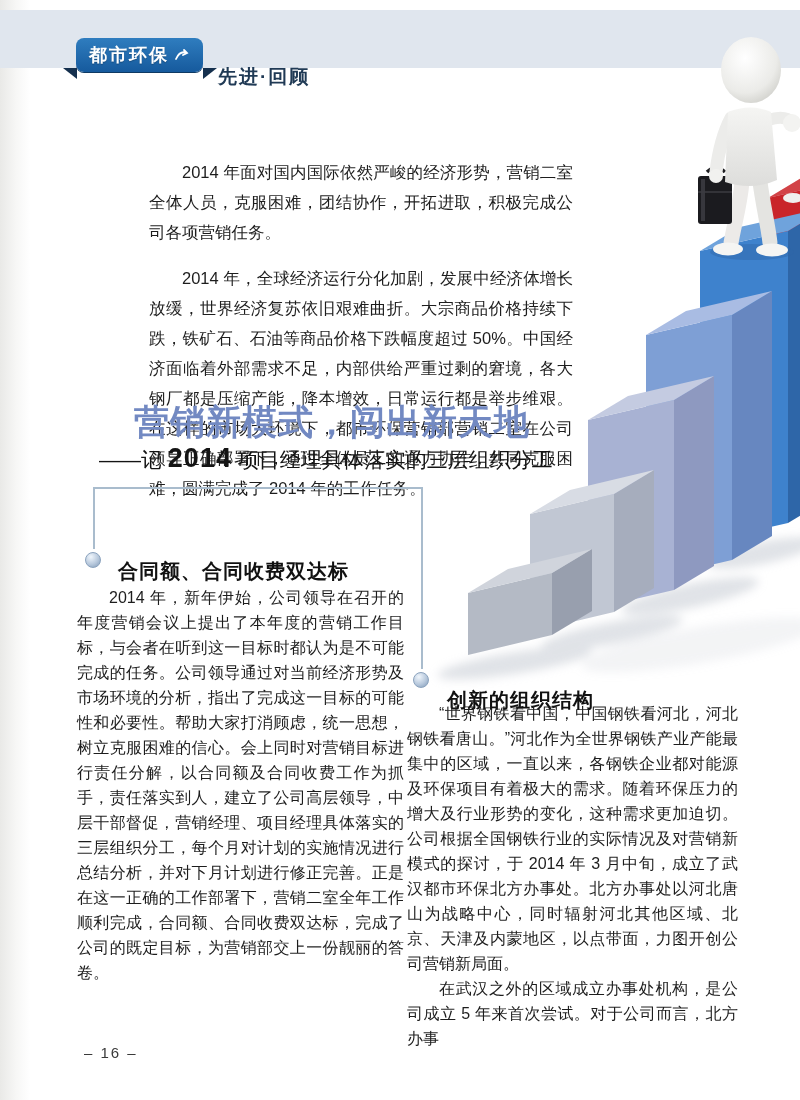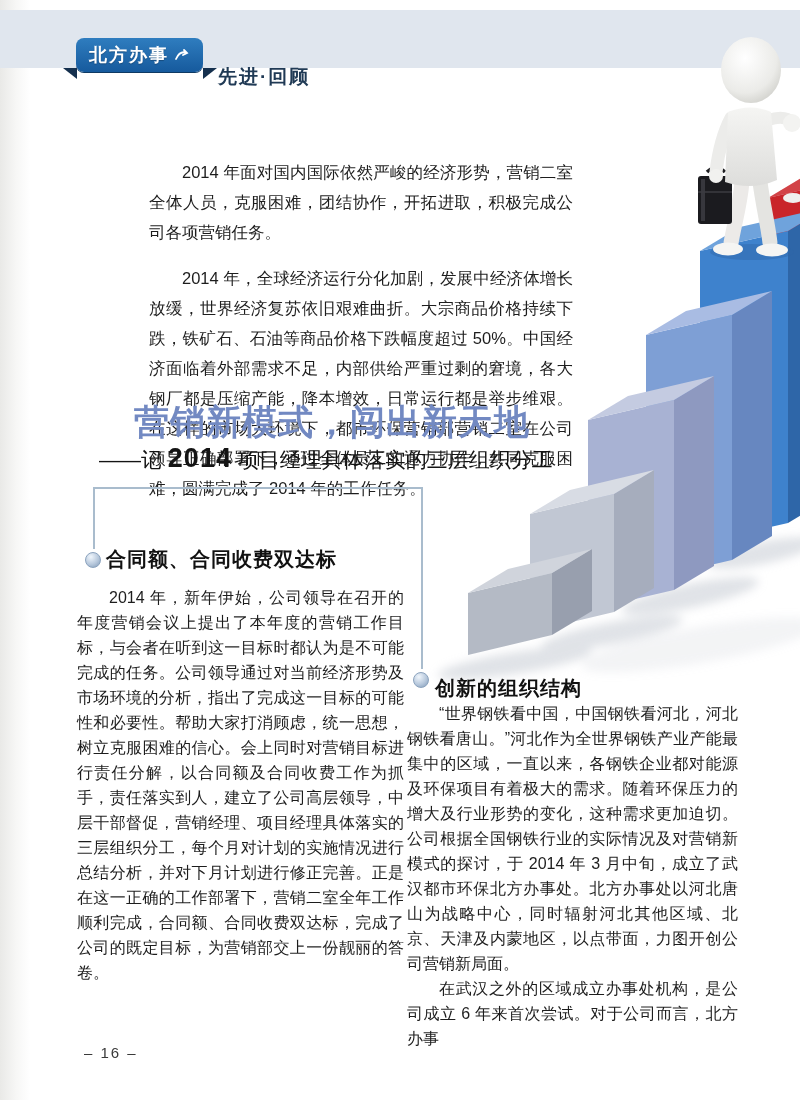--- a/index.html
+++ b/index.html
@@ -32,21 +32,21 @@
   .h-line{position:absolute;left:93px;top:487px;width:330px;height:2px;background:#a9bccd;}
   .v-line{position:absolute;width:2px;background:#a9bccd;}
   .v1{left:93px;top:487px;height:62px;}
   .v2{left:421px;top:487px;height:182px;}
   .bullet{position:absolute;width:16px;height:16px;border-radius:50%;
     background:radial-gradient(circle at 35% 28%,#f0f6fc,#b7c8dc 55%,#8099b6);
     border:1px solid #8aa2bd;box-sizing:border-box;}
   .b1{left:85px;top:552px;}
   .b2{left:413px;top:672px;}
   
-  .sec-h{position:absolute;margin:0;font-size:20px;font-weight:bold;color:#111;letter-spacing:1px;white-space:nowrap;}
+  .sec-h{position:absolute;margin:12px;font-size:20px;font-weight:bold;color:#111;letter-spacing:1px;white-space:nowrap;}
   .sh1{left:106px;top:546px;}
   .sh2{left:435px;top:675px;}
   
   .col{position:absolute;}
   .col p{margin:0;font-size:16px;line-height:25px;text-align:justify;text-indent:2em;color:#1d1d1d;word-break:break-all;}
   .col-left{left:77px;top:585px;width:327px;}
   .col-right{left:407px;top:701px;width:331px;}
   
   .chart-svg{position:absolute;left:0;top:0;width:800px;height:1100px;pointer-events:none;}
   
@@ -54,21 +54,21 @@
 </style>
 </head>
 <body>
 
 <div class="page">
 
   <div class="edge-left"></div>
 
   <div class="band"></div>
   <div class="badge">
-    <span class="logo-text">北方办事</span>
+    <span class="logo-text">都市环保</span>
     <svg width="16" height="16" viewBox="0 0 16 16">
       <path d="M2 12 Q6 3 13 6 M10 3 L13 6 L9 8" stroke="#ffffff" stroke-width="1.8" fill="none" stroke-linecap="round"></path>
     </svg>
   </div>
   <div class="flap flap-l"></div>
   <div class="flap flap-r"></div>
   <div class="tab-label">先进·回顾</div>
 
   <div class="intro">
     <p>2014 年面对国内国际依然严峻的经济形势，营销二室全体人员，克服困难，团结协作，开拓进取，积极完成公司各项营销任务。</p>
@@ -174,18 +174,18 @@
   <div class="bullet b2"></div>
 
   <h2 class="sec-h sh1">合同额、合同收费双达标</h2>
   <div class="col col-left">
     <p>2014 年，新年伊始，公司领导在召开的年度营销会议上提出了本年度的营销工作目标，与会者在听到这一目标时都认为是不可能完成的任务。公司领导通过对当前经济形势及市场环境的分析，指出了完成这一目标的可能性和必要性。帮助大家打消顾虑，统一思想，树立克服困难的信心。会上同时对营销目标进行责任分解，以合同额及合同收费工作为抓手，责任落实到人，建立了公司高层领导，中层干部督促，营销经理、项目经理具体落实的三层组织分工，每个月对计划的实施情况进行总结分析，并对下月计划进行修正完善。正是在这一正确的工作部署下，营销二室全年工作顺利完成，合同额、合同收费双达标，完成了公司的既定目标，为营销部交上一份靓丽的答卷。</p>
   </div>
 
   <h2 class="sec-h sh2">创新的组织结构</h2>
   <div class="col col-right">
     <p>“世界钢铁看中国，中国钢铁看河北，河北钢铁看唐山。”河北作为全世界钢铁产业产能最集中的区域，一直以来，各钢铁企业都对能源及环保项目有着极大的需求。随着环保压力的增大及行业形势的变化，这种需求更加迫切。公司根据全国钢铁行业的实际情况及对营销新模式的探讨，于 2014 年 3 月中旬，成立了武汉都市环保北方办事处。北方办事处以河北唐山为战略中心，同时辐射河北其他区域、北京、天津及内蒙地区，以点带面，力图开创公司营销新局面。</p>
-    <p>在武汉之外的区域成立办事处机构，是公司成立 6 年来首次尝试。对于公司而言，北方办事</p>
+    <p>在武汉之外的区域成立办事处机构，是公司成立 5 年来首次尝试。对于公司而言，北方办事</p>
   </div>
 
   <div class="page-num">– 16 –</div>
 
 </div>
 
 </body></html>

